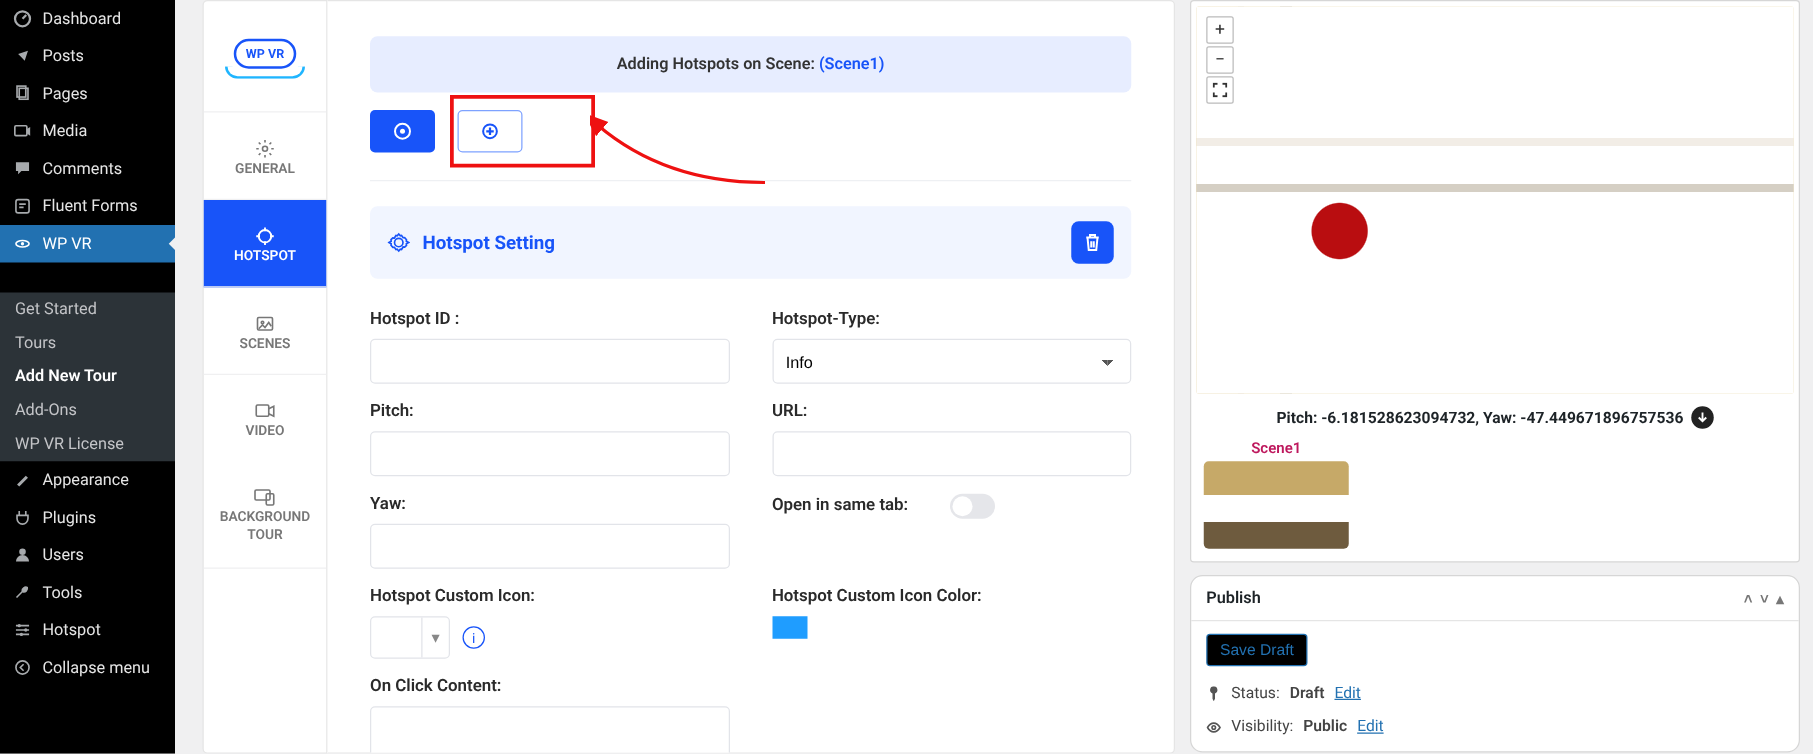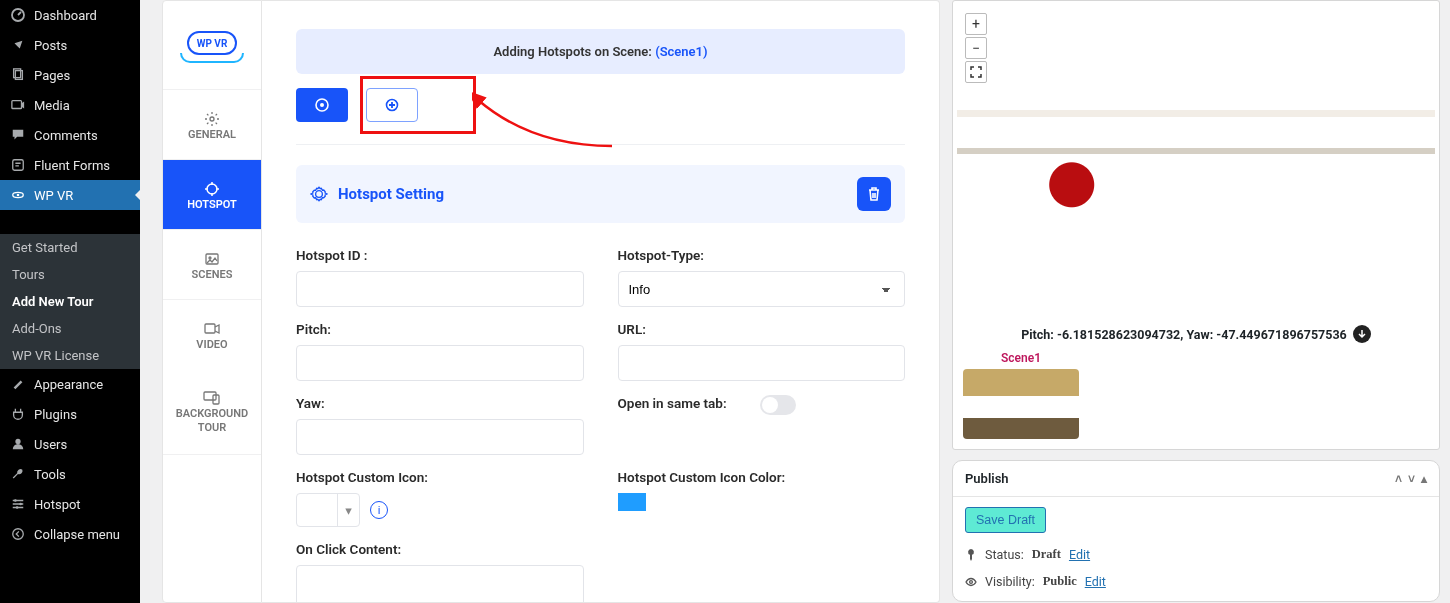--- a/index.html
+++ b/index.html
@@ -69,24 +69,24 @@
   .thumbblock .tl { color:#be185d; font-weight:600; font-size:12px; margin-bottom:4px;}
   .thumbblock .timg { width:116px; height:70px; border-radius:4px;
     background:
       linear-gradient(180deg,#c6a968 0 38%, #fff 38% 70%, #6e5b3e 70% 100%);
   }
   .publish-box { border:1px solid #d6d6d6; background:#fff; border-radius:10px;}
   .publish-box .ph-head { display:flex; align-items:center; justify-content:space-between; padding:10px 12px; border-bottom:1px solid #e5e5e5; font-weight:600;}
   .ph-head .ctrls { display:flex; gap:6px; color:#777;}
   .ph-head .ctrls span { cursor:pointer; font-size:12px;}
   .ph-body { padding:10px 12px 6px;}
-  .save-draft { border:1px solid #2271b1; color:#2271b1; background:#5eead4; padding:5px 10px; border-radius:3px; cursor:pointer; font-size:12.5px;}
+  .save-draft { border:1px solid #2271b1; color:#2271b1; background:#000000; padding:5px 10px; border-radius:3px; cursor:pointer; font-size:12.5px;}
   .ph-line { display:flex; align-items:center; gap:8px; padding:6px 0; font-size:12.5px; color:#444;}
   .ph-line .editlink { color:#2271b1; cursor:pointer; text-decoration:underline;}
-  .bold { font-weight:600;font-family:Liberation Serif, serif;}
+  .bold { font-weight:600;}
   svg { display:block; }
 </style>
 </head>
 <body>
 
 <div class="wp-sidebar">
   <div class="item">
     <span class="ic">
         <svg width="16" height="16" viewBox="0 0 16 16" fill="currentColor">
           <circle cx="8" cy="8" r="6" fill="none" stroke="currentColor" stroke-width="1.8"></circle>

